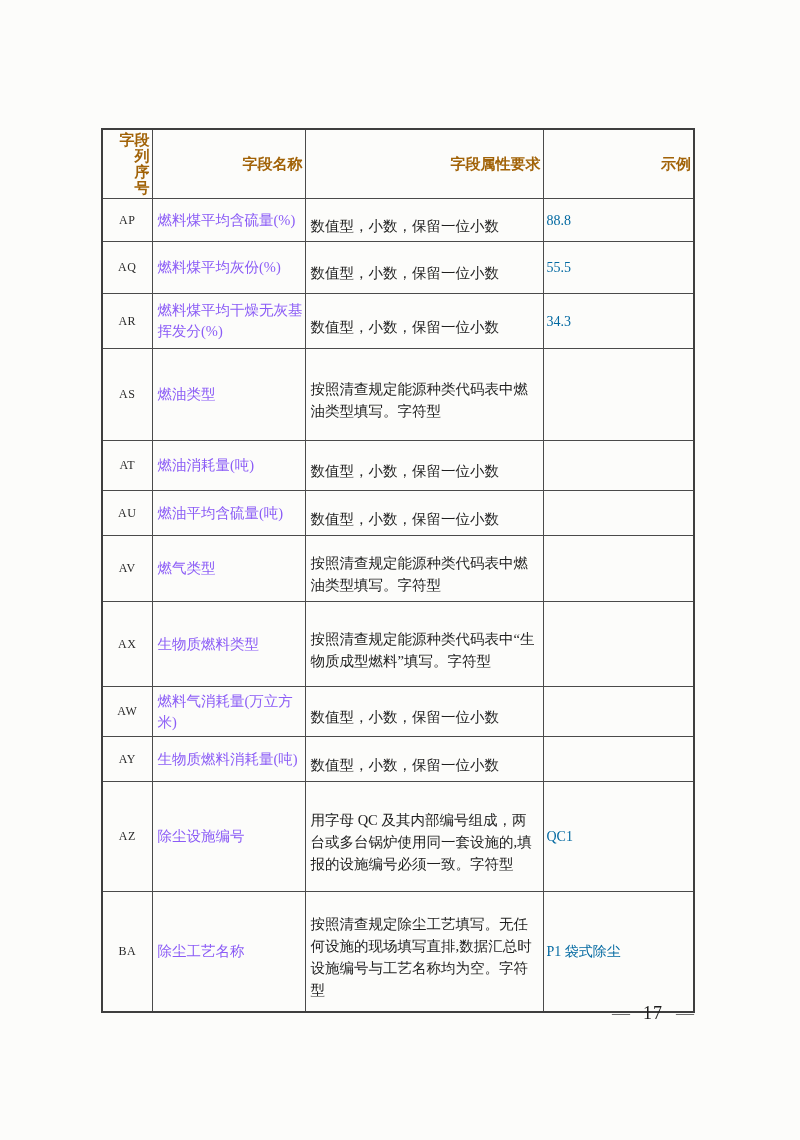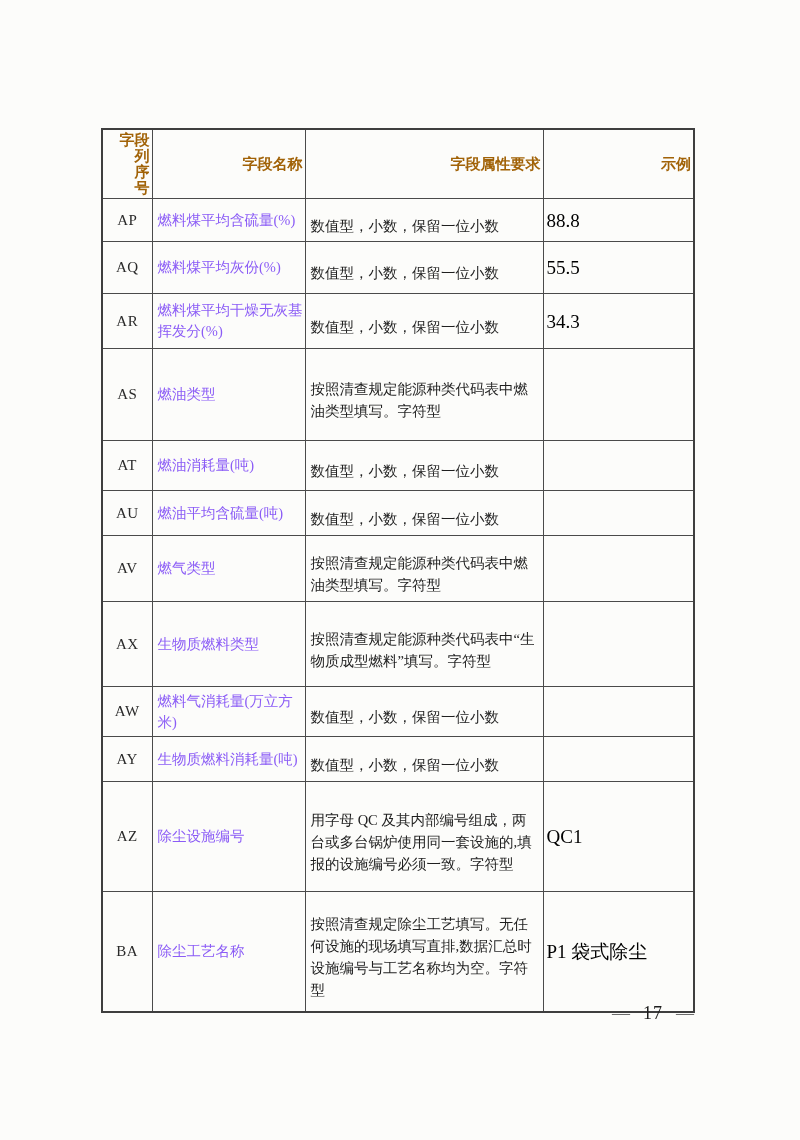--- a/index.html
+++ b/index.html
@@ -30,41 +30,41 @@
   th.hdr {
     font-weight: bold;
     font-size: 15px;
     text-align: right;
     line-height: 16px;
     padding: 2px;
     color: #a16207;
   }
   td.code {
     text-align: center;
-    font-size: 15px;
+    font-size: 12px;
     letter-spacing: 0.5px;
     color: #2a2a2a;
   }
   td.name {
     font-size: 14.5px;
     line-height: 21px;
     padding: 2px 2px 2px 5px;
     color: #8b5cf6;
   }
   td.req {
     font-size: 14.5px;
     line-height: 22px;
     padding: 13px 2px 2px 5px;
     color: #1f1f1f;
   }
   td.ex {
-    font-size: 19px;
+    font-size: 14px;
     line-height: 21px;
     padding: 2px 2px 2px 3px;
-    color: #000000;
+    color: #0369a1;
   }
   .pagenum {
     position: absolute;
     top: 1003px;
     left: 612px;
     display: flex;
     align-items: center;
     gap: 13px;
     font-size: 18px;
   }

